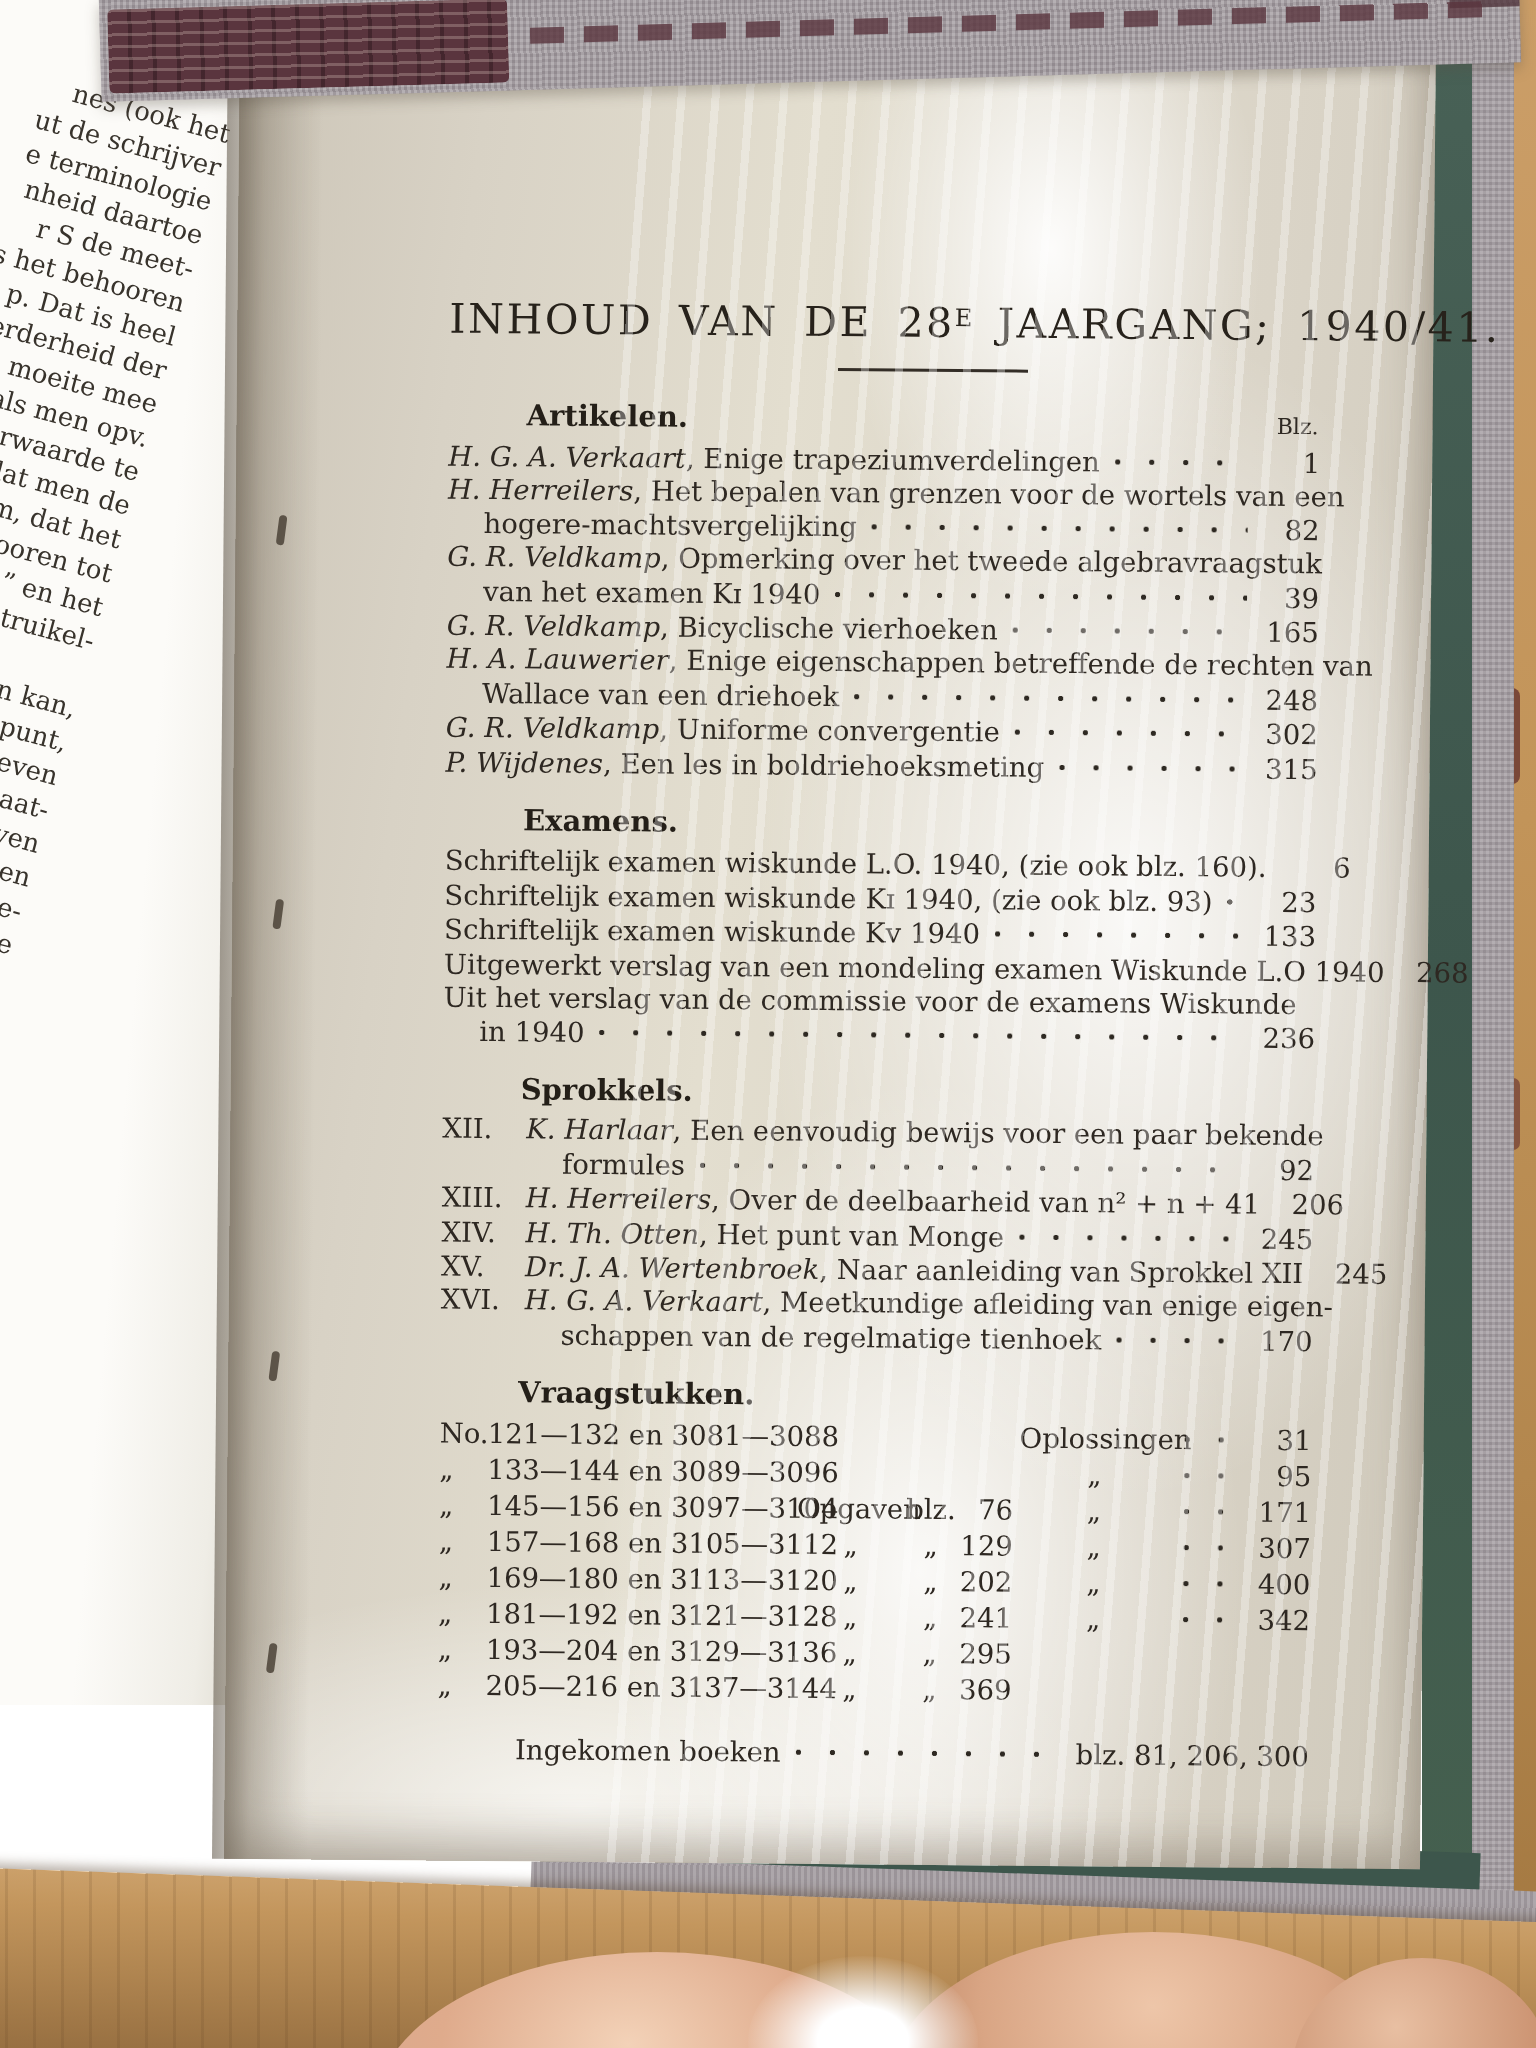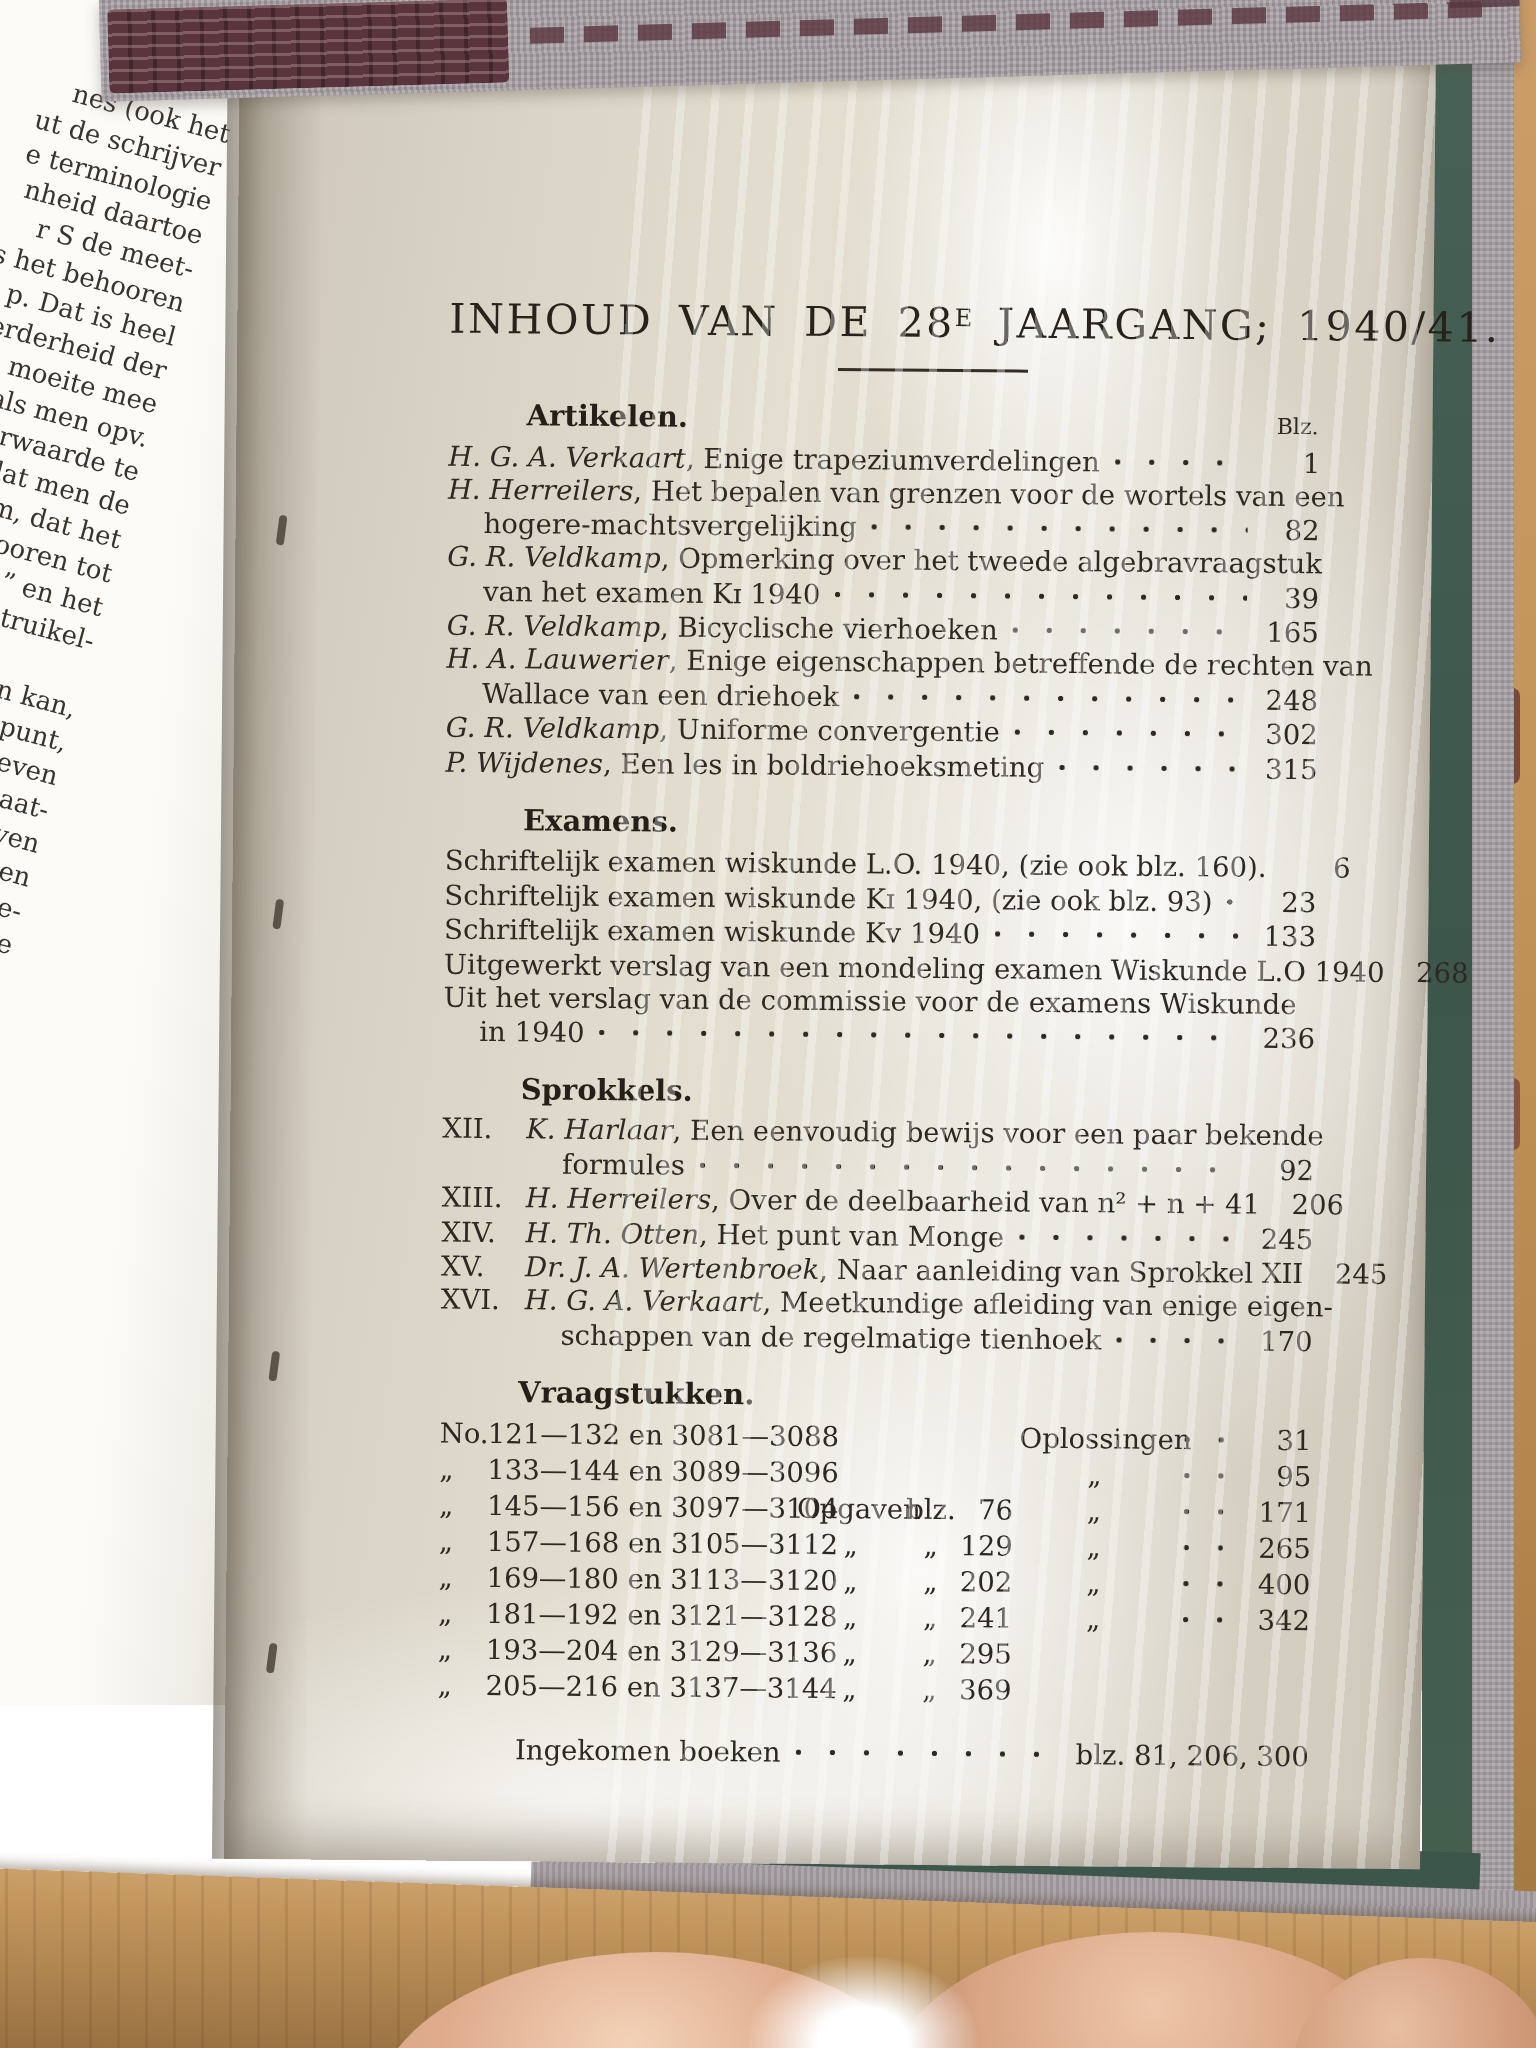--- a/index.html
+++ b/index.html
@@ -334,21 +334,21 @@
             <span class="num">171</span>
           </div>
           <div class="vrow">
             <span class="v-no">„</span>
             <span class="v-range">157—168 en 3105—3112</span>
             <span class="v-opg-a">„</span>
             <span class="v-opg-b">„</span>
             <span class="v-opg-n">129</span>
             <span class="v-opl">„</span>
             <span class="leader dots"></span>
-            <span class="num">265</span>
+            <span class="num">307</span>
           </div>
           <div class="vrow">
             <span class="v-no">„</span>
             <span class="v-range">169—180 en 3113—3120</span>
             <span class="v-opg-a">„</span>
             <span class="v-opg-b">„</span>
             <span class="v-opg-n">202</span>
             <span class="v-opl">„</span>
             <span class="leader dots"></span>
             <span class="num">400</span>

